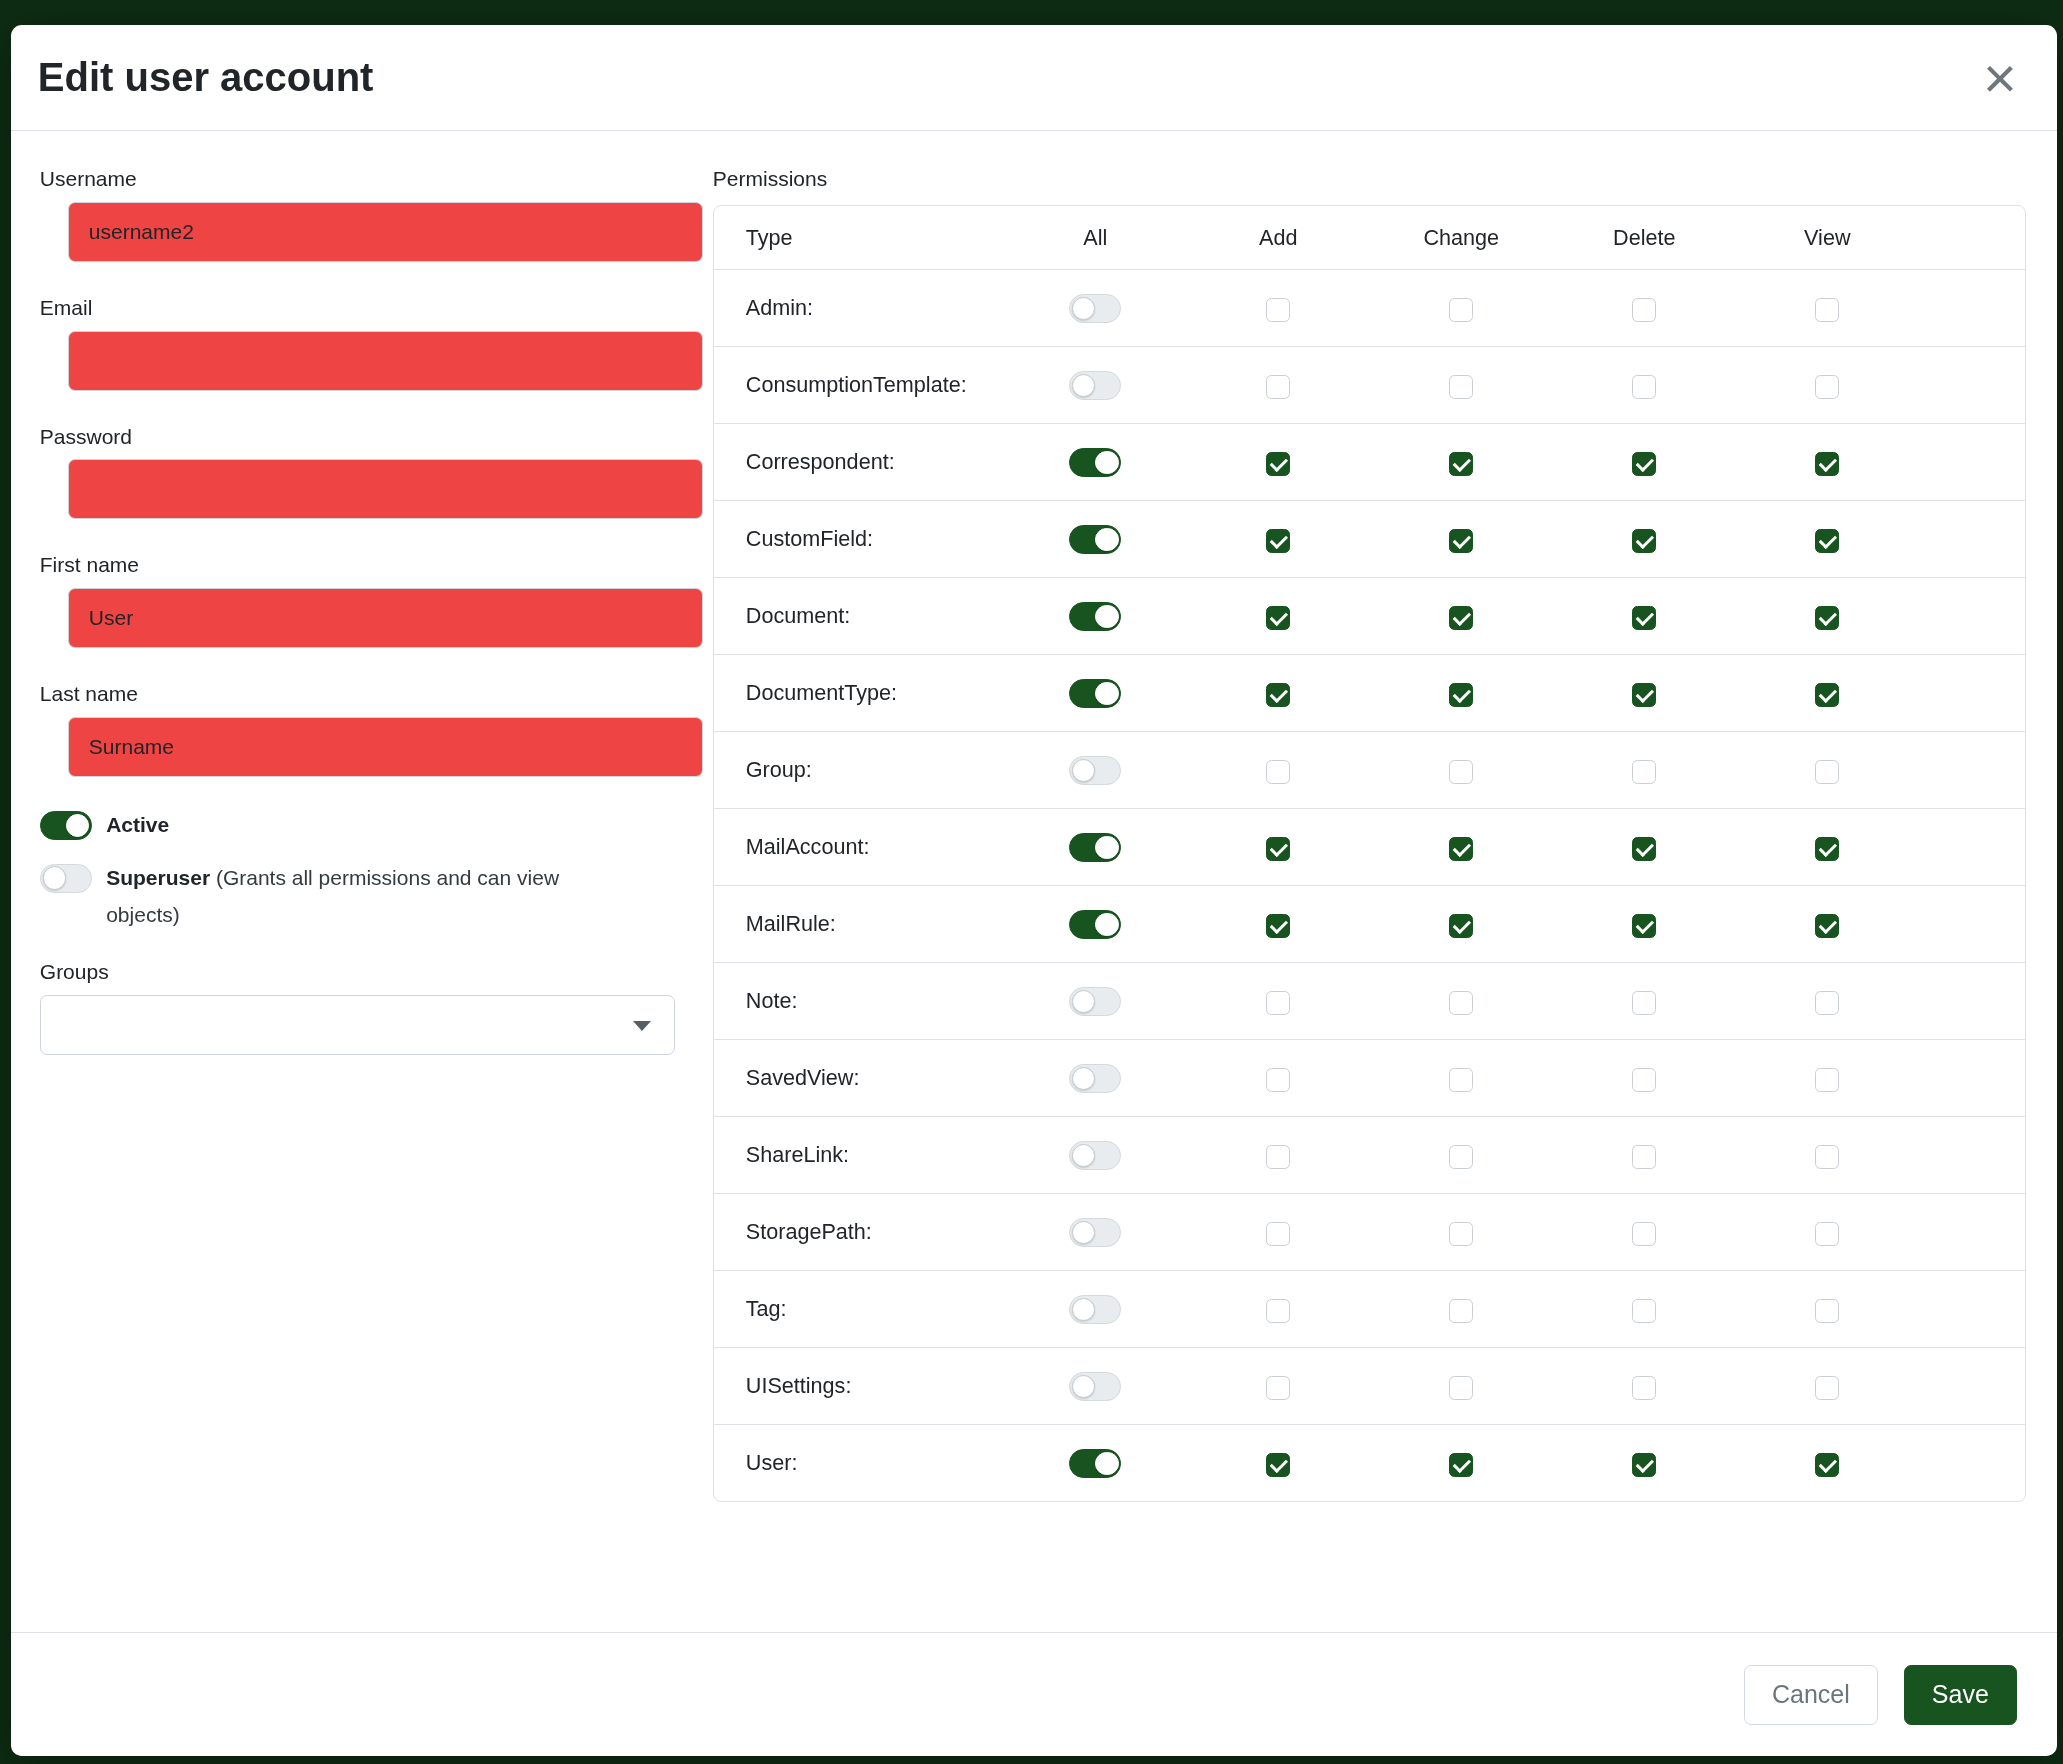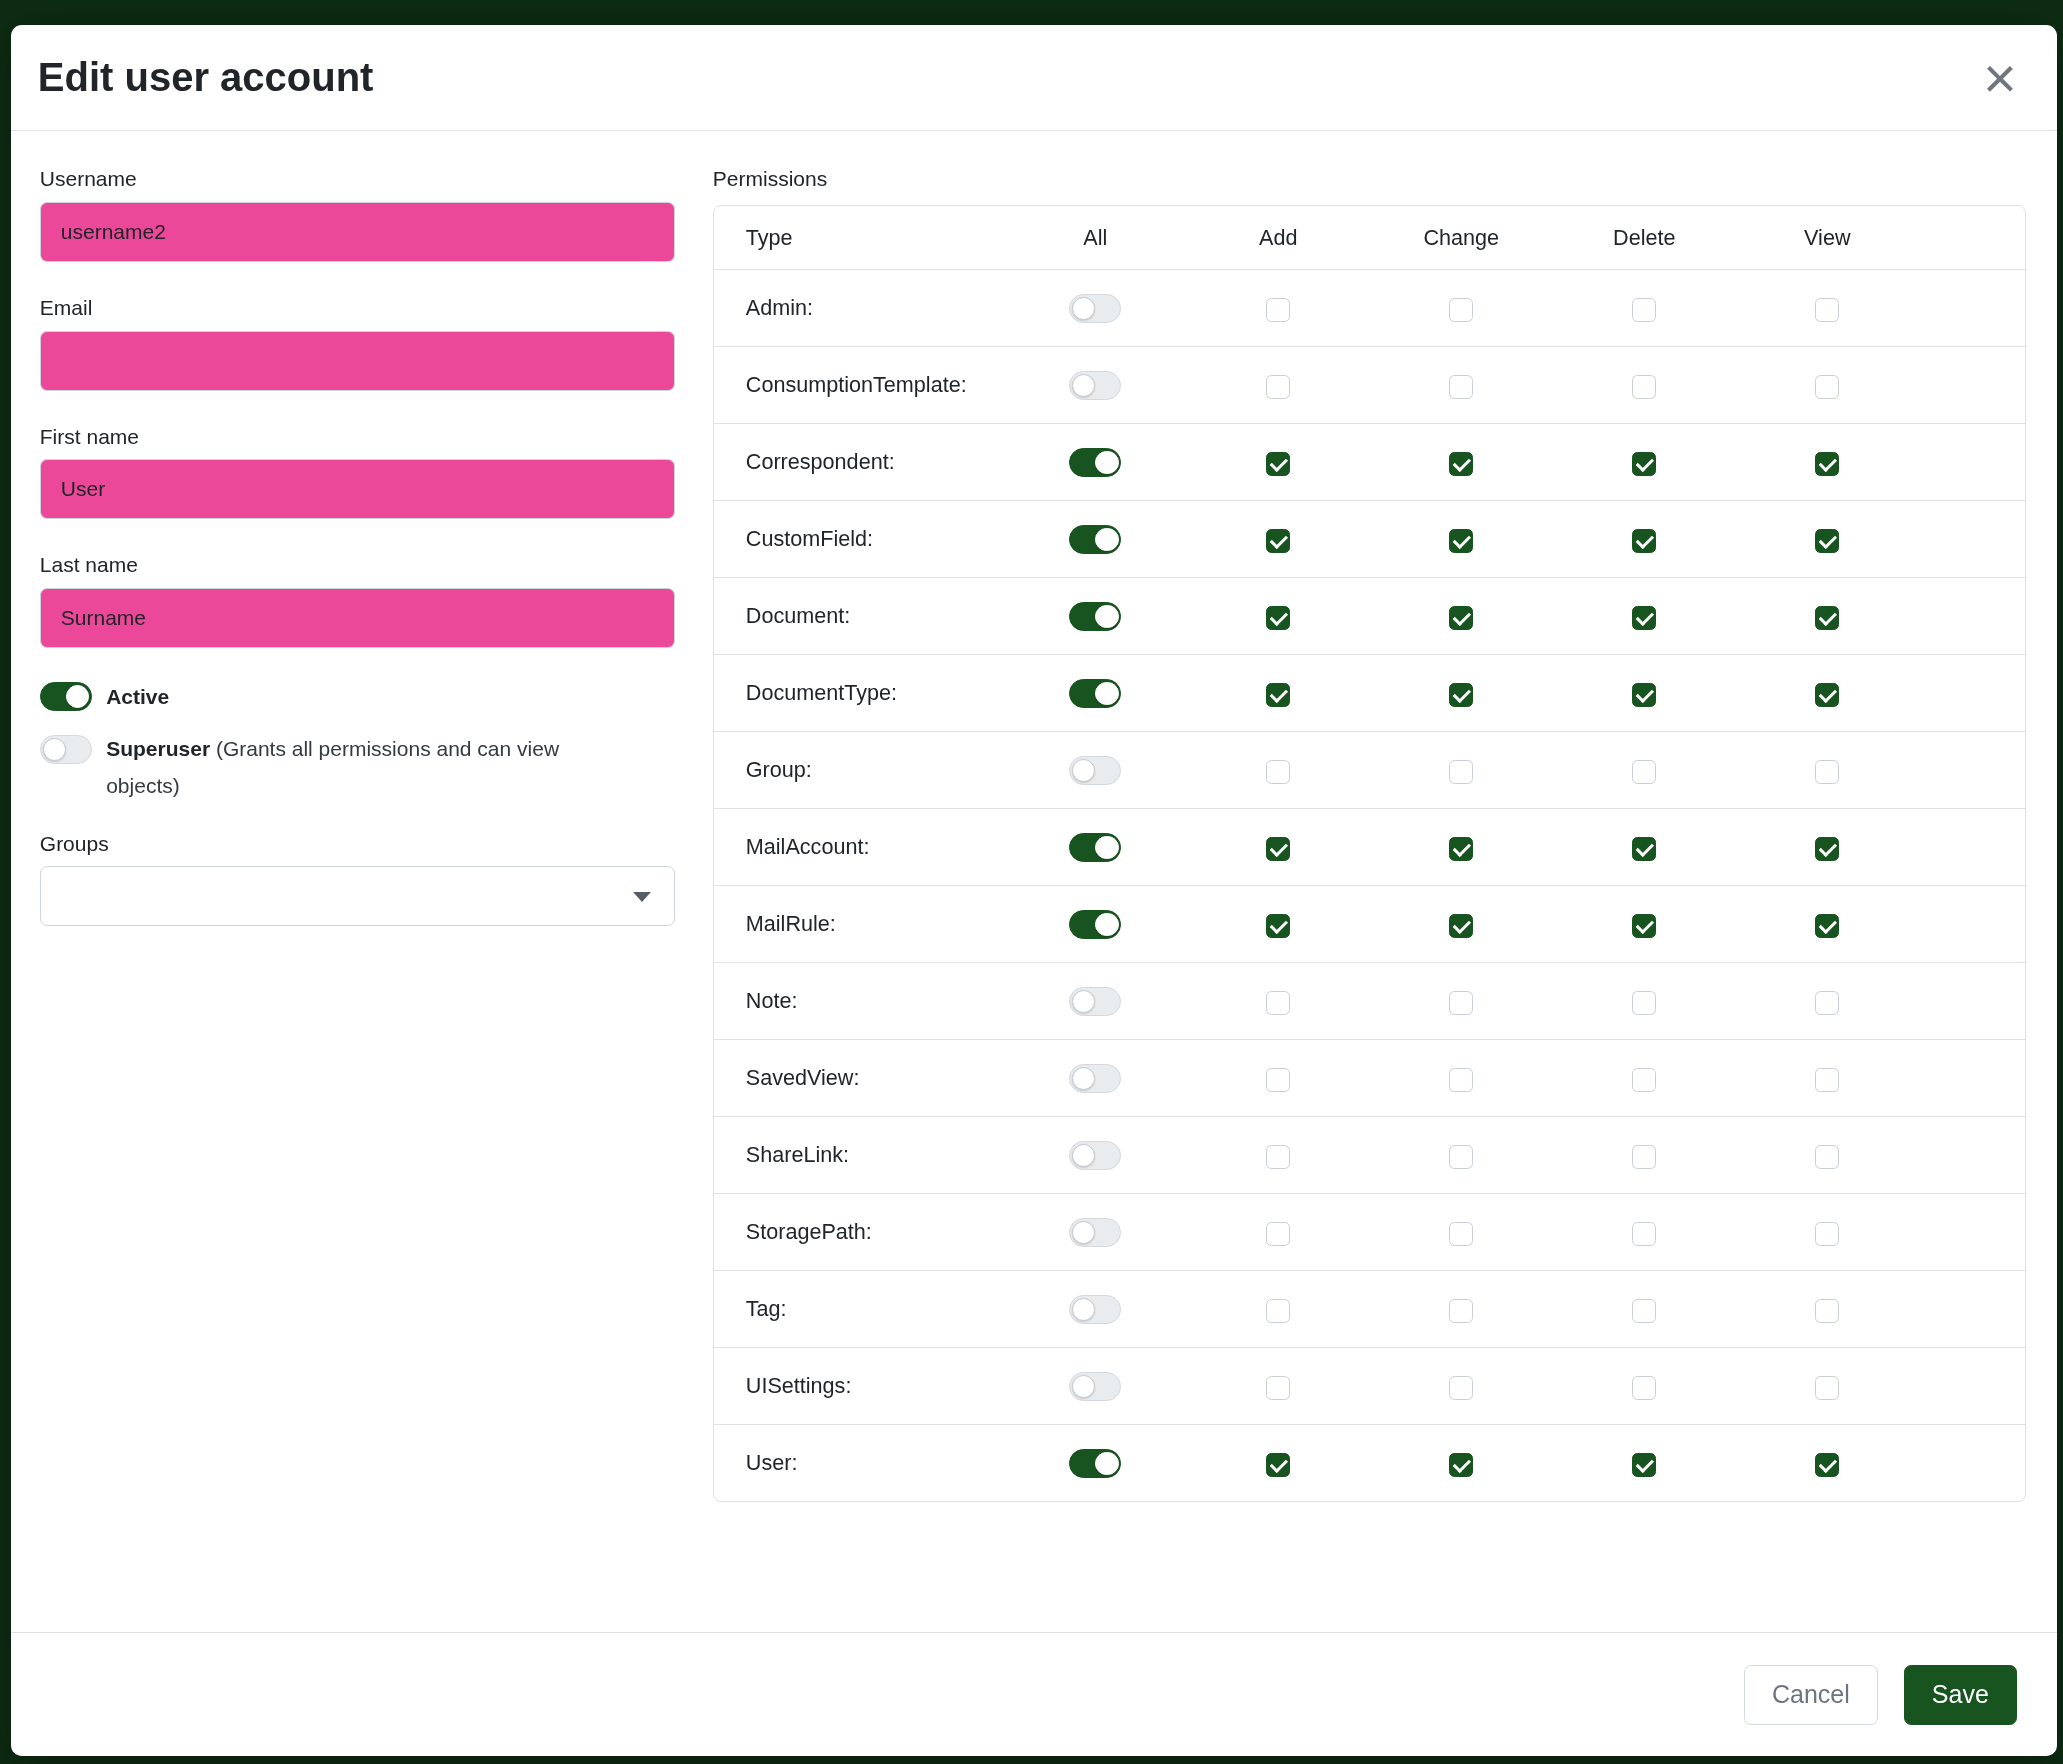--- a/index.html
+++ b/index.html
@@ -35,21 +35,21 @@
     flex: 1; display: flex; padding: 36px 31px 0 29px; overflow: hidden;
   }
   .left-col { width: 673px; flex: none; }
   .right-col { flex: 1; }
 
   .form-group { margin-bottom: 34px; }
   .form-label { display: block; font-size: 21px; color: #212529; margin-bottom: 10.8px; }
   .text-input {
     width: 635px; height: 60px; border: 0.9px solid #ced4da; border-radius: 7.2px;
     padding: 0 20px; font-size: 21px; color: #212529; font-family: inherit;
-    outline: none; background: #ec4899; display: block;
+    outline: none; background: #ef4444; display: block; margin-left: 28px;
   }
 
   
   .toggle {
     width: 52px; height: 29px; border-radius: 14.4px;
     background: #e9ecef; border: 0.9px solid #d4d9de;
     position: relative; display: inline-block; cursor: pointer; flex: none;
     vertical-align: middle;
   }
   .toggle .knob {
@@ -137,20 +137,24 @@
       <div class="form-group">
         <label class="form-label">Username</label>
         <input class="text-input" type="text" value="username2" style="">
       </div>
 
       <div class="form-group">
         <label class="form-label">Email</label>
         <input class="text-input" type="text" value="" style="">
       </div>
 
+      <div class="form-group">
+        <label class="form-label">Password</label>
+        <input class="text-input" type="password" value="" style="">
+      </div>
 
       <div class="form-group">
         <label class="form-label">First name</label>
         <input class="text-input" type="text" value="User" style="">
       </div>
 
       <div class="form-group">
         <label class="form-label">Last name</label>
         <input class="text-input" type="text" value="Surname" style="">
       </div>

